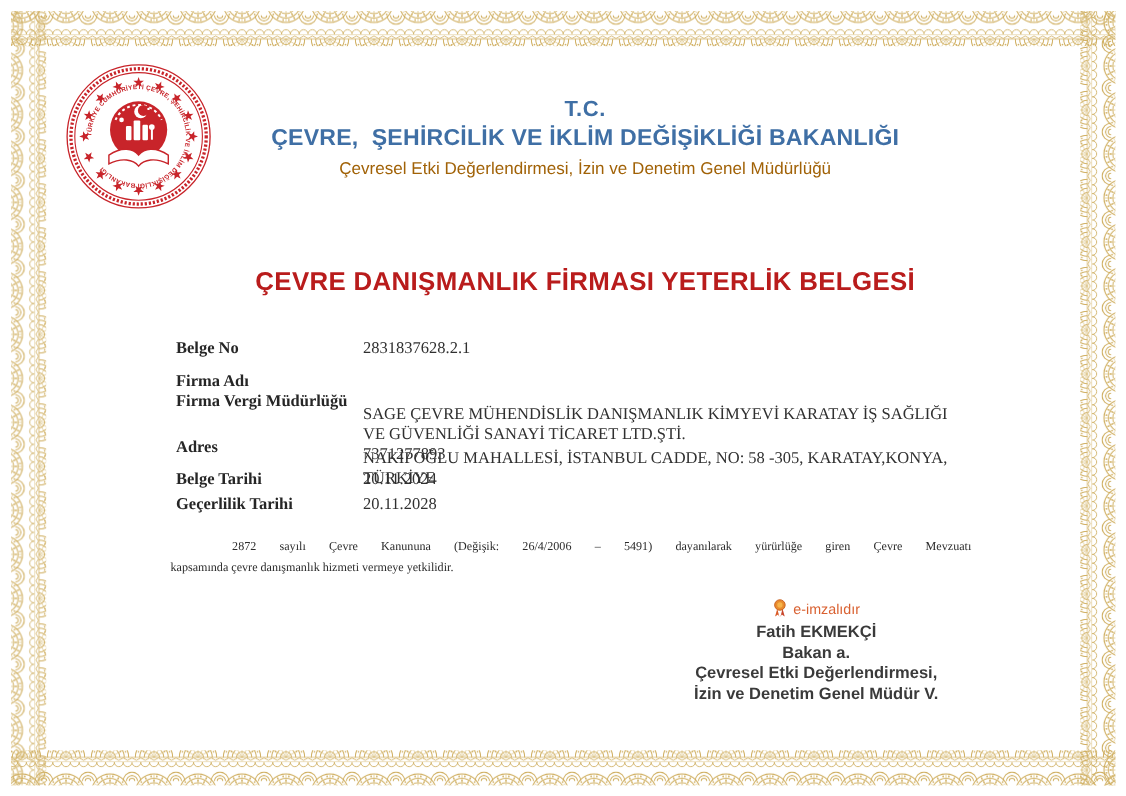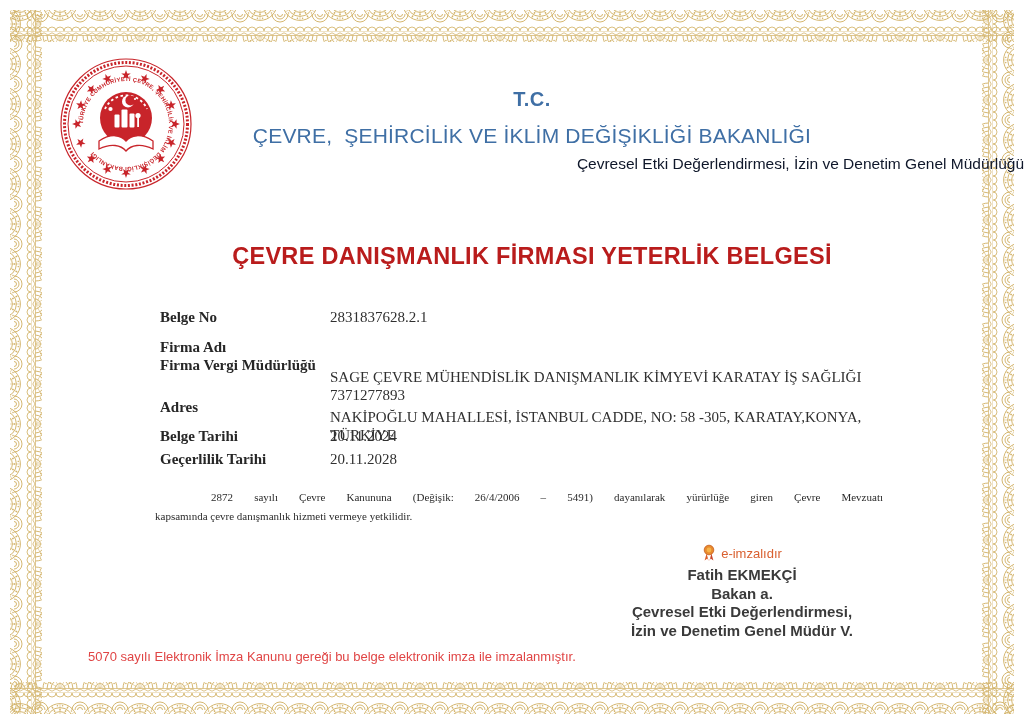--- a/index.html
+++ b/index.html
@@ -3,22 +3,22 @@
 <meta charset="utf-8">
 <style>
   html,body{margin:0;padding:0;background:#ffffff;}
   .page{position:relative;width:1024px;height:724px;background:#ffffff;overflow:hidden;
         font-family:"Liberation Sans",sans-serif;}
   .border-svg{position:absolute;left:0;top:0;width:1024px;height:724px;}
   .seal{position:absolute;left:58px;top:56px;width:136px;height:136px;}
 
   .header{position:absolute;left:40px;right:0;top:88px;text-align:center;color:#3f6fa5;}
   .tc{font-size:20px;font-weight:bold;letter-spacing:.5px;}
-  .ministry{font-size:21px;font-weight:normal;margin-top:13px;white-space:pre-wrap;letter-spacing:.2px;}
-  .dept{font-size:15.5px;margin-top:7px;color:#0f172a;text-align:right;}
+  .ministry{font-size:21px;font-weight:bold;margin-top:3px;white-space:pre-wrap;letter-spacing:.2px;}
+  .dept{font-size:15.5px;margin-top:7px;color:#a16207;}
 
   .doc-title{position:absolute;left:40px;right:0;top:243px;text-align:center;
              font-size:23.5px;font-weight:bold;color:#b91c1c;letter-spacing:.3px;}
 
   .fields{position:absolute;left:160px;top:0;width:740px;
           font-family:"Liberation Serif",serif;font-size:15px;color:#262626;line-height:18px;}
   .frow{position:absolute;left:0;width:740px;}
   .flabel{position:absolute;left:0;width:168px;font-weight:bold;}
   .fvalue{position:absolute;left:170px;width:565px;color:#303030;}
   .r-belge{top:308px;} .r-firma{top:332px;} .r-adres{top:390px;} .r-onay{top:427px;} .r-gecer{top:450px;}
@@ -148,20 +148,21 @@
       <div class="flabel">Belge No</div>
       <div class="fvalue">2831837628.2.1</div>
     </div>
     <div class="frow r-firma">
       <div class="flabel off6">
         <div>Firma Adı</div>
         <div>Firma Vergi Müdürlüğü</div>
       </div>
       <div class="fvalue">
         <div>SAGE ÇEVRE MÜHENDİSLİK DANIŞMANLIK KİMYEVİ KARATAY İŞ SAĞLIĞI</div>
+        <div>VE GÜVENLİĞİ SANAYİ TİCARET LTD.ŞTİ.</div>
         <div>7371277893</div>
       </div>
     </div>
     <div class="frow r-adres">
       <div class="flabel off8">Adres</div>
       <div class="fvalue">
         <div>NAKİPOĞLU MAHALLESİ, İSTANBUL CADDE, NO: 58 -305, KARATAY,KONYA,</div>
         <div>TÜRKİYE</div>
       </div>
     </div>
@@ -189,15 +190,14 @@
         <circle cx="7" cy="6" r="2.4" fill="#f6b44a"></circle>
       </svg>
       <span class="esign-label">e-imzalıdır</span>
     </div>
     <div class="sig-line sig-name">Fatih EKMEKÇİ</div>
     <div class="sig-line">Bakan a.</div>
     <div class="sig-line">Çevresel Etki Değerlendirmesi,</div>
     <div class="sig-line">İzin ve Denetim Genel Müdür V.</div>
   </div>
 
-  <div class="footer-note">5070 sayılı Elektronik İmza Kanunu gereği bu belge elektronik imza ile imzalanmıştır.</div>
 
 </div>
 
 </body></html>

